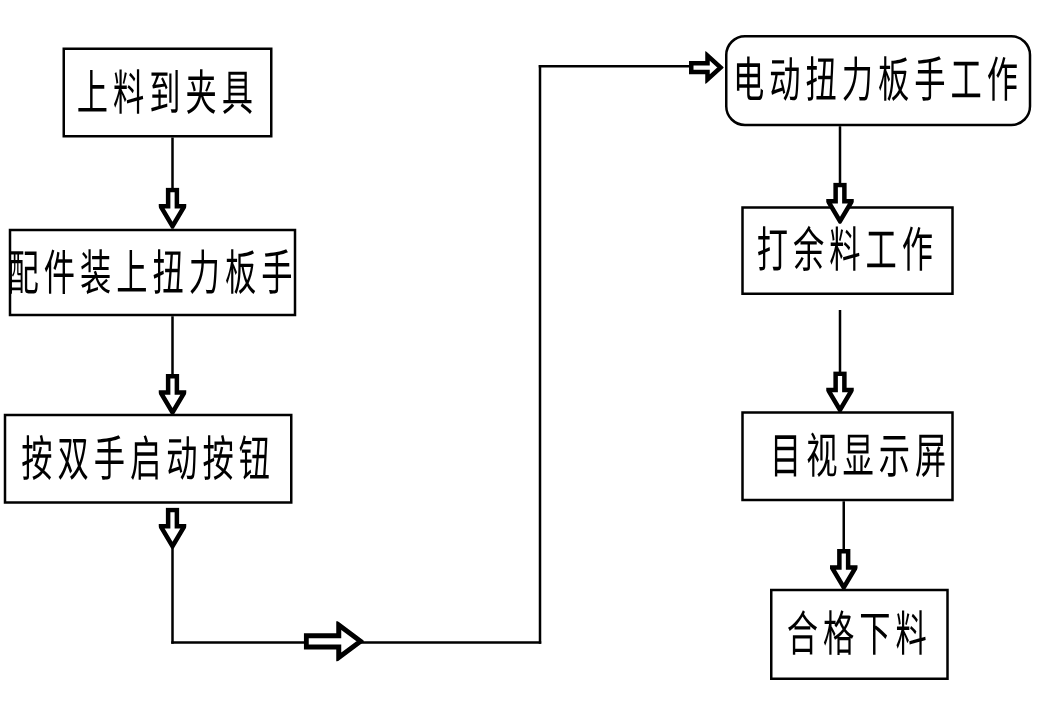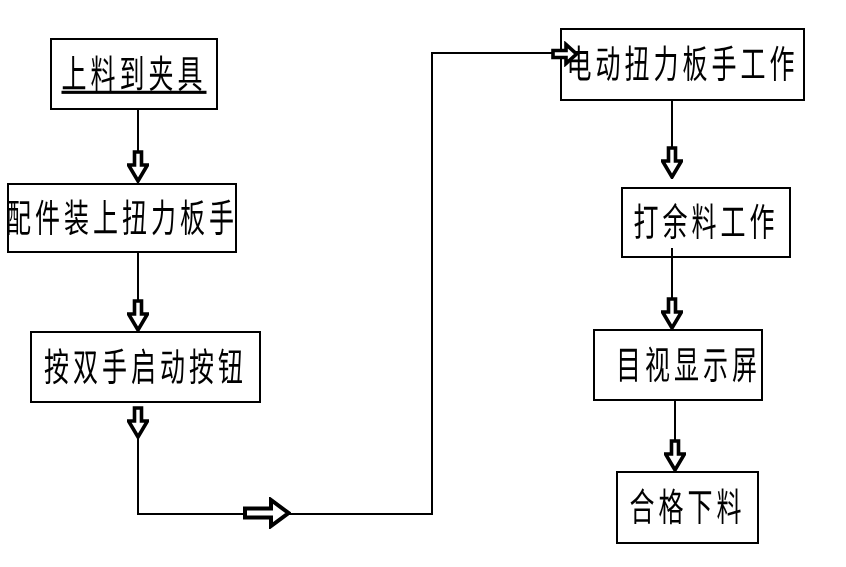--- a/index.html
+++ b/index.html
@@ -33,25 +33,25 @@
     line-height: 1;
   }
 
   
   .line { position: absolute; background: #000000; }
 
   
   .arrow { position: absolute; display: block; }
 
   
-  #node-l1 { left: 50px;  top: 38px;  width: 168px; height: 72px; text-decoration: underline; }
+  #node-l1 { left: 50px;  top: 38px;  width: 168px; height: 72px; }
   #node-l2 { left: 7px;   top: 183px; width: 230px; height: 70px; }
-  #node-l3 { left: 30px;  top: 331px; width: 231px; height: 72px; }
-  #node-r1 { left: 560px; top: 28px;  width: 245px; height: 73px; }
-  #node-r2 { left: 593px; top: 187px; width: 170px; height: 71px; margin-left: 28px; }
+  #node-l3 { left: 3px;  top: 331px; width: 231px; height: 72px; }
+  #node-r1 { left: 580px; top: 28px;  width: 245px; height: 73px; border-radius: 16px; }
+  #node-r2 { left: 593px; top: 165px; width: 170px; height: 71px; }
   #node-r3 { left: 593px; top: 329px; width: 170px; height: 72px; justify-content: flex-end; }
   #node-r4 { left: 616px; top: 471px; width: 143px; height: 73px; justify-content: center; }
 
   
   #line-v1 { left: 137px; top: 110px; width: 2px; height: 44px; }
   #line-v2 { left: 137px; top: 253px; width: 2px; height: 50px; }
   #line-v3 { left: 137px; top: 436px; width: 2px; height: 79px; }
   #line-h1 { left: 137px; top: 513px; width: 296px; height: 2px; }
   #line-v4 { left: 431px; top: 52px;  width: 2px; height: 463px; }
   #line-h2 { left: 431px; top: 52px;  width: 124px; height: 2px; }

